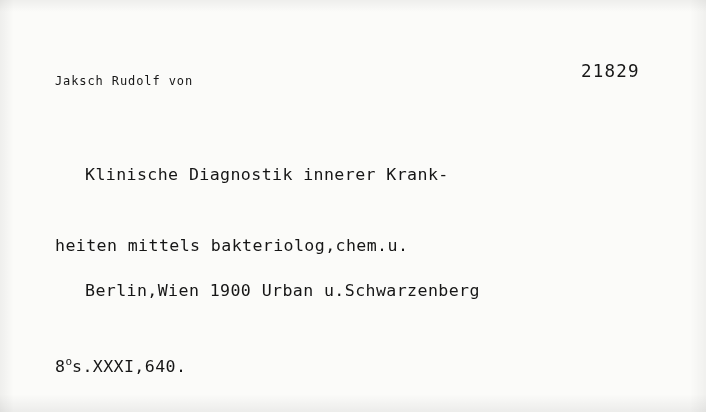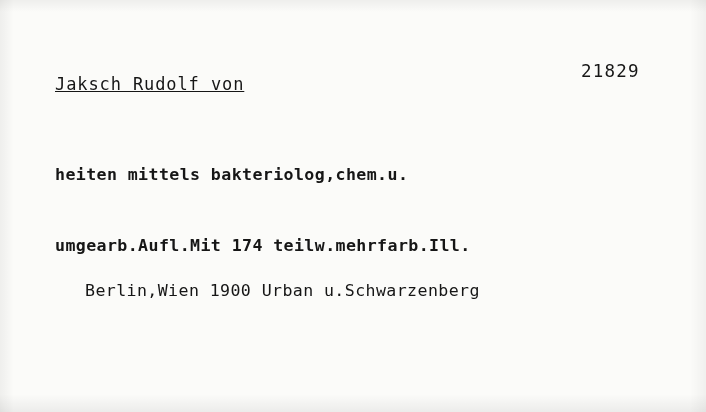--- a/index.html
+++ b/index.html
@@ -41,23 +41,22 @@
     position: absolute;
     left: 581px;
     top: 61px;
     font-size: 17.5px;
     letter-spacing: 1.2px;
   }
   #author-heading {
     position: absolute;
     left: 55px;
     top: 74px;
-    font-size: 17px;
+    font-size: 12px;
     letter-spacing: 0.9px;
-    text-decoration: underline;
   }
   #title-block {
     position: absolute;
     left: 55px;
     top: 116px;
     font-size: 16.6px;
     line-height: 23.6px;
   }
   #imprint-block {
     position: absolute;
@@ -65,39 +64,39 @@
     top: 232px;
     font-size: 16.6px;
     line-height: 23.6px;
   }
   .indent {
     display: block;
     padding-left: 30px;
   }
   .noindent {
     display: block;
-    font-weight: bold;
   }
   .sup {
     font-size: 11px;
     vertical-align: super;
     letter-spacing: 0;
   }
 </style>
 </head>
 <body>
 
 <div id="card">
 
   <div class="ink" id="catalog-number">21829</div>
 
   <div class="ink" id="author-heading">Jaksch Rudolf von</div>
 
   <div class="ink" id="title-block">
+    <span class="indent">Klinische Diagnostik innerer Krank-</span>
     <span class="noindent">heiten mittels bakteriolog,chem.u.</span>
-    <span class="noindent">umgearb.Aufl.Mit 174 teilw.mehrfarb.Ill.</span>
   </div>
 
   <div class="ink" id="imprint-block">
     <span class="indent">Berlin,Wien 1900 Urban u.Schwarzenberg</span>
+    <span class="noindent"><span>8</span><span class="sup">o</span><span>s.XXXI,640.</span></span>
   </div>
 
 </div>
 
 </body></html>

